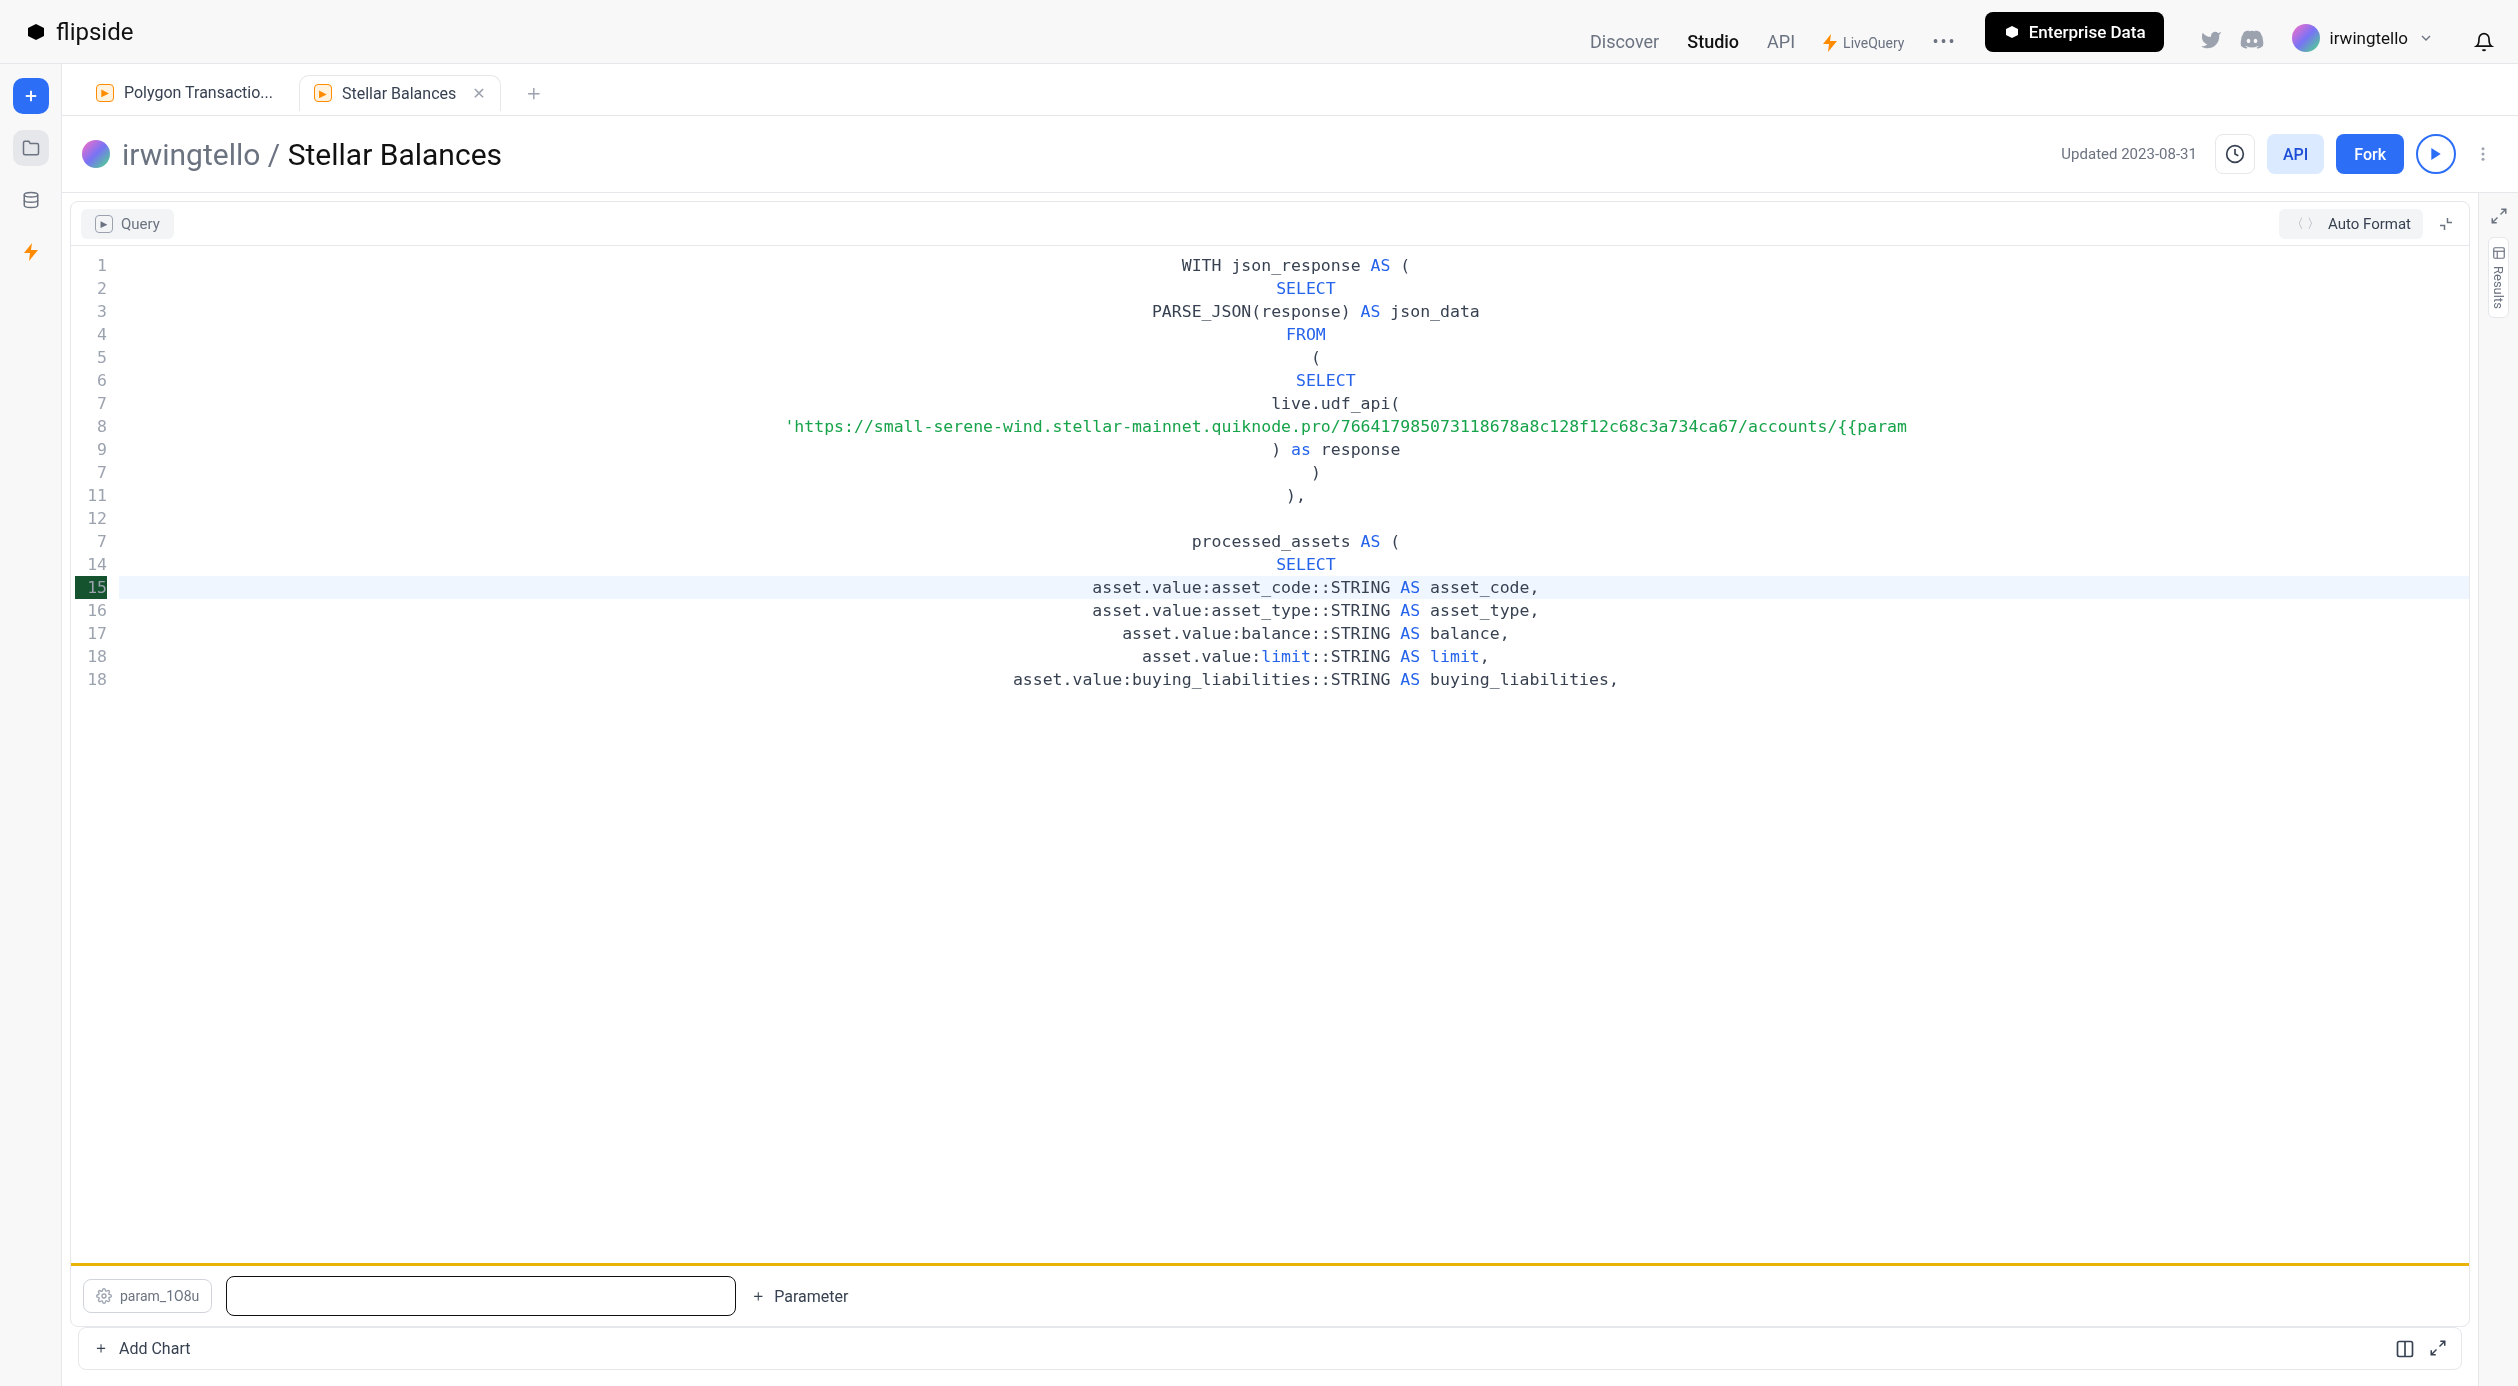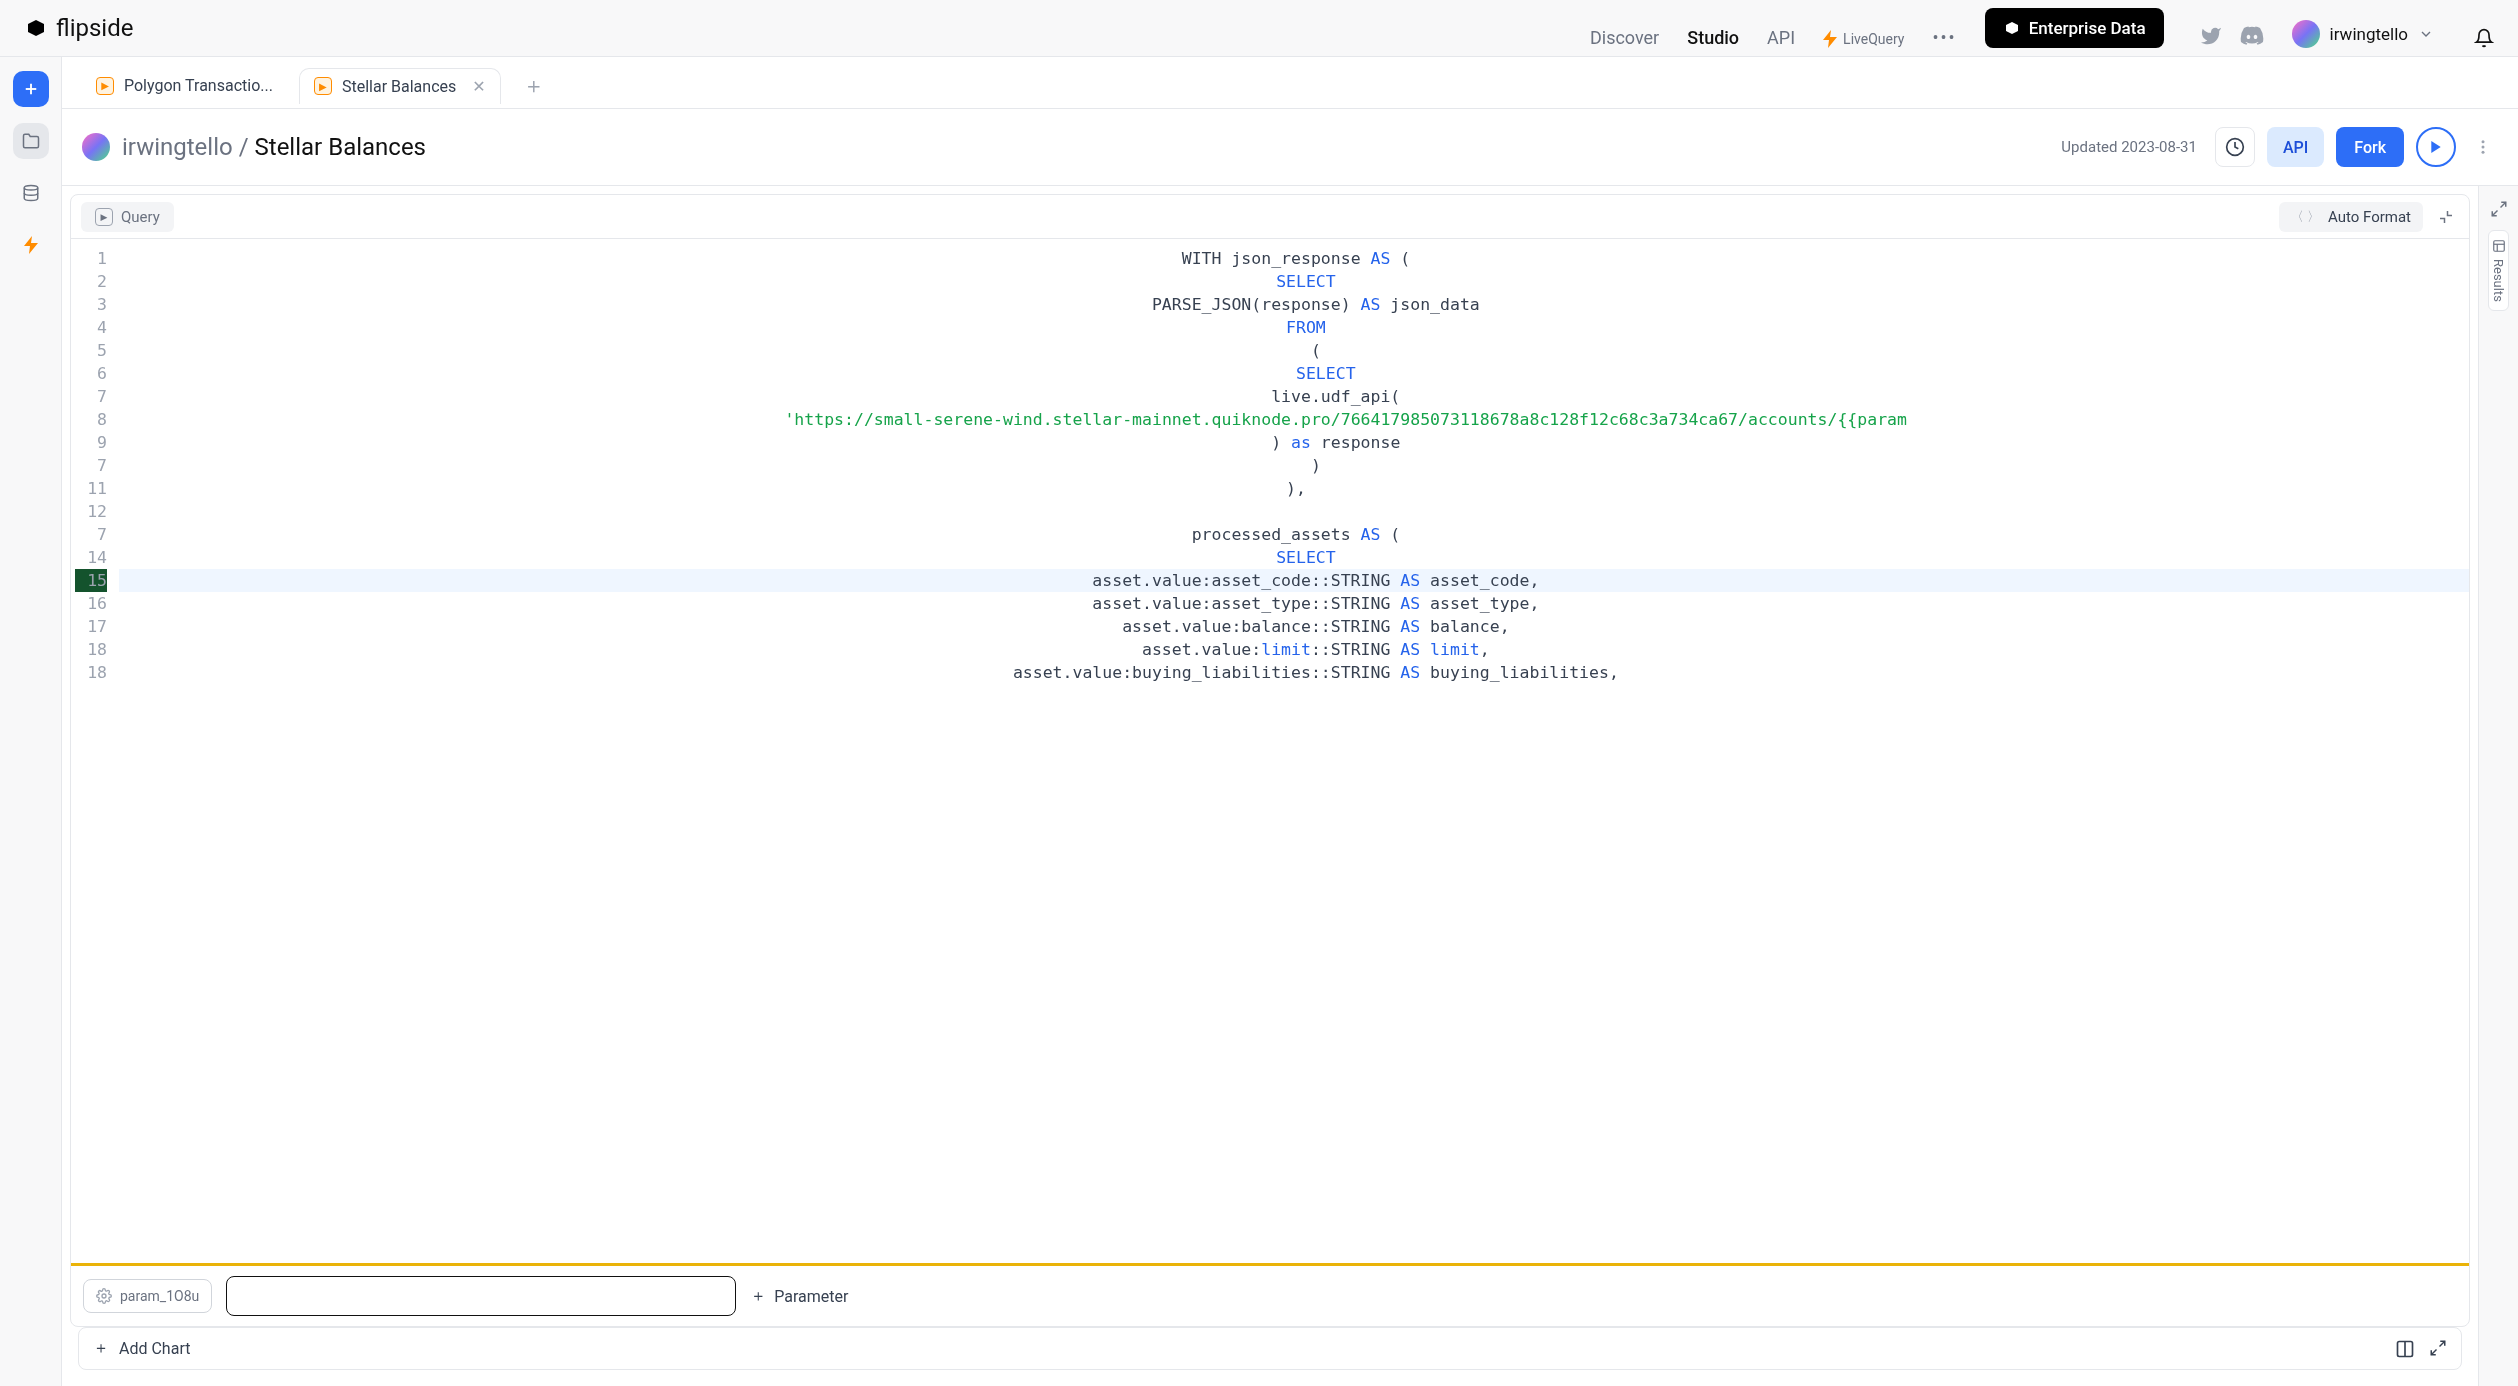--- a/index.html
+++ b/index.html
@@ -10,21 +10,21 @@
   font-size: 14px;
   overflow: hidden;
 }
 .app {
   display: flex;
   flex-direction: column;
   height: 100vh;
 }
 
 .topnav {
-  height: 57px;
+  height: 64px;
   border-bottom: 1px solid #e5e7eb;
   background: #f8f8f9;
   display: flex;
   align-items: center;
   padding: 12px 24px;
   gap: 24px;
 }
 .logo {
   display: flex;
   align-items: center;
@@ -184,21 +184,21 @@
   gap: 12px;
   border-bottom: 1px solid #e5e7eb;
 }
 .avatar-sm {
   width: 28px;
   height: 28px;
   border-radius: 50%;
   background: linear-gradient(135deg, #ff6ec4, #7873f5, #4ade80);
 }
 .breadcrumb {
-  font-size: 24px;
+  font-size: 30px;
   color: #6b7280;
 }
 .breadcrumb .title-strong { color: #111; }
 .title-spacer { flex: 1; }
 .updated-text { font-size: 15px; color: #6b7280; margin-right: 6px; }
 .icon-btn {
   width: 40px;
   height: 40px;
   border: 1px solid #e5e7eb;
   border-radius: 8px;

